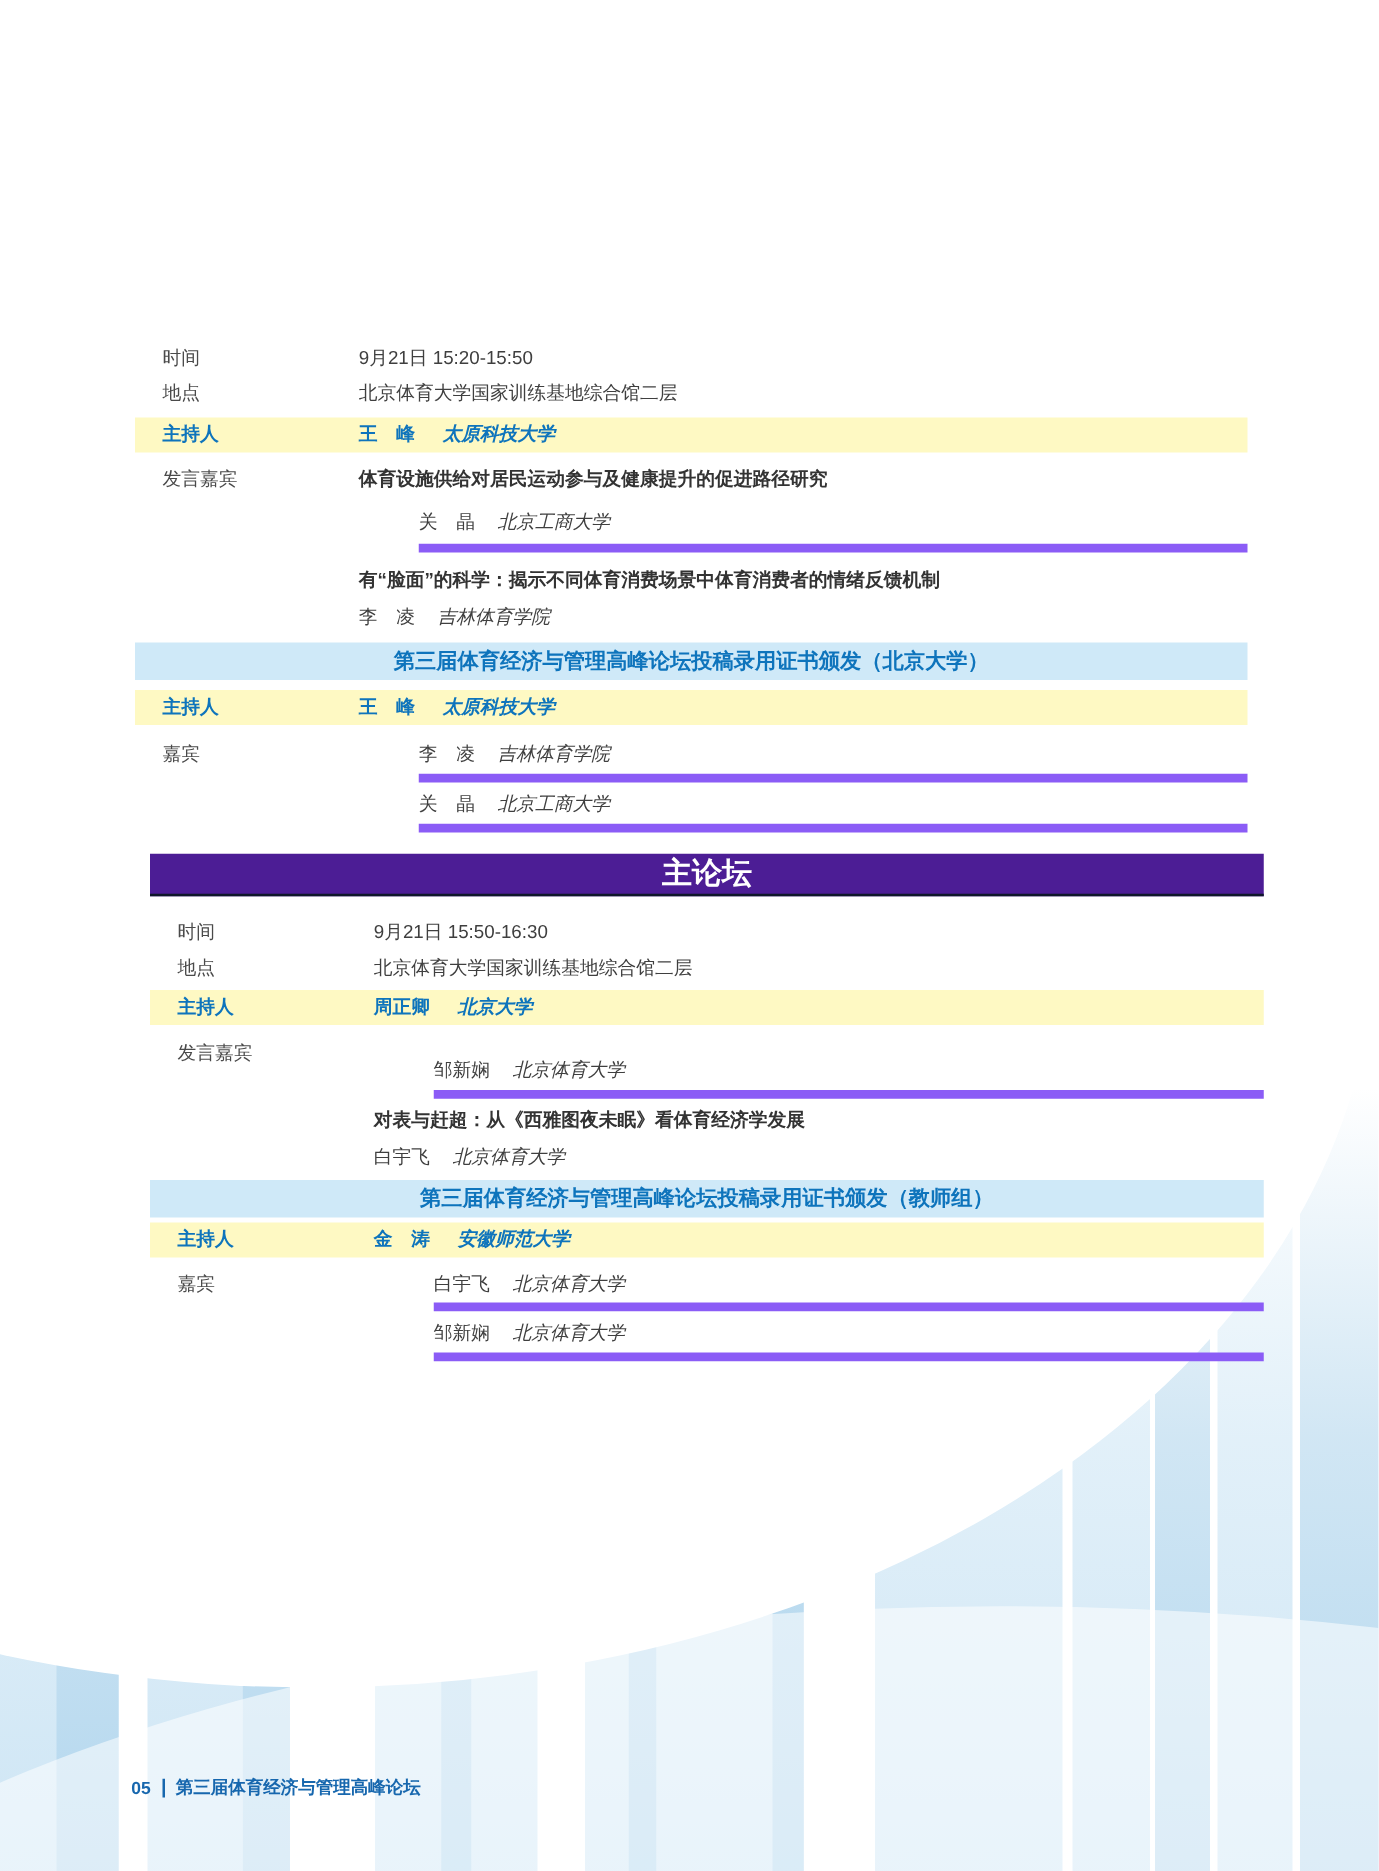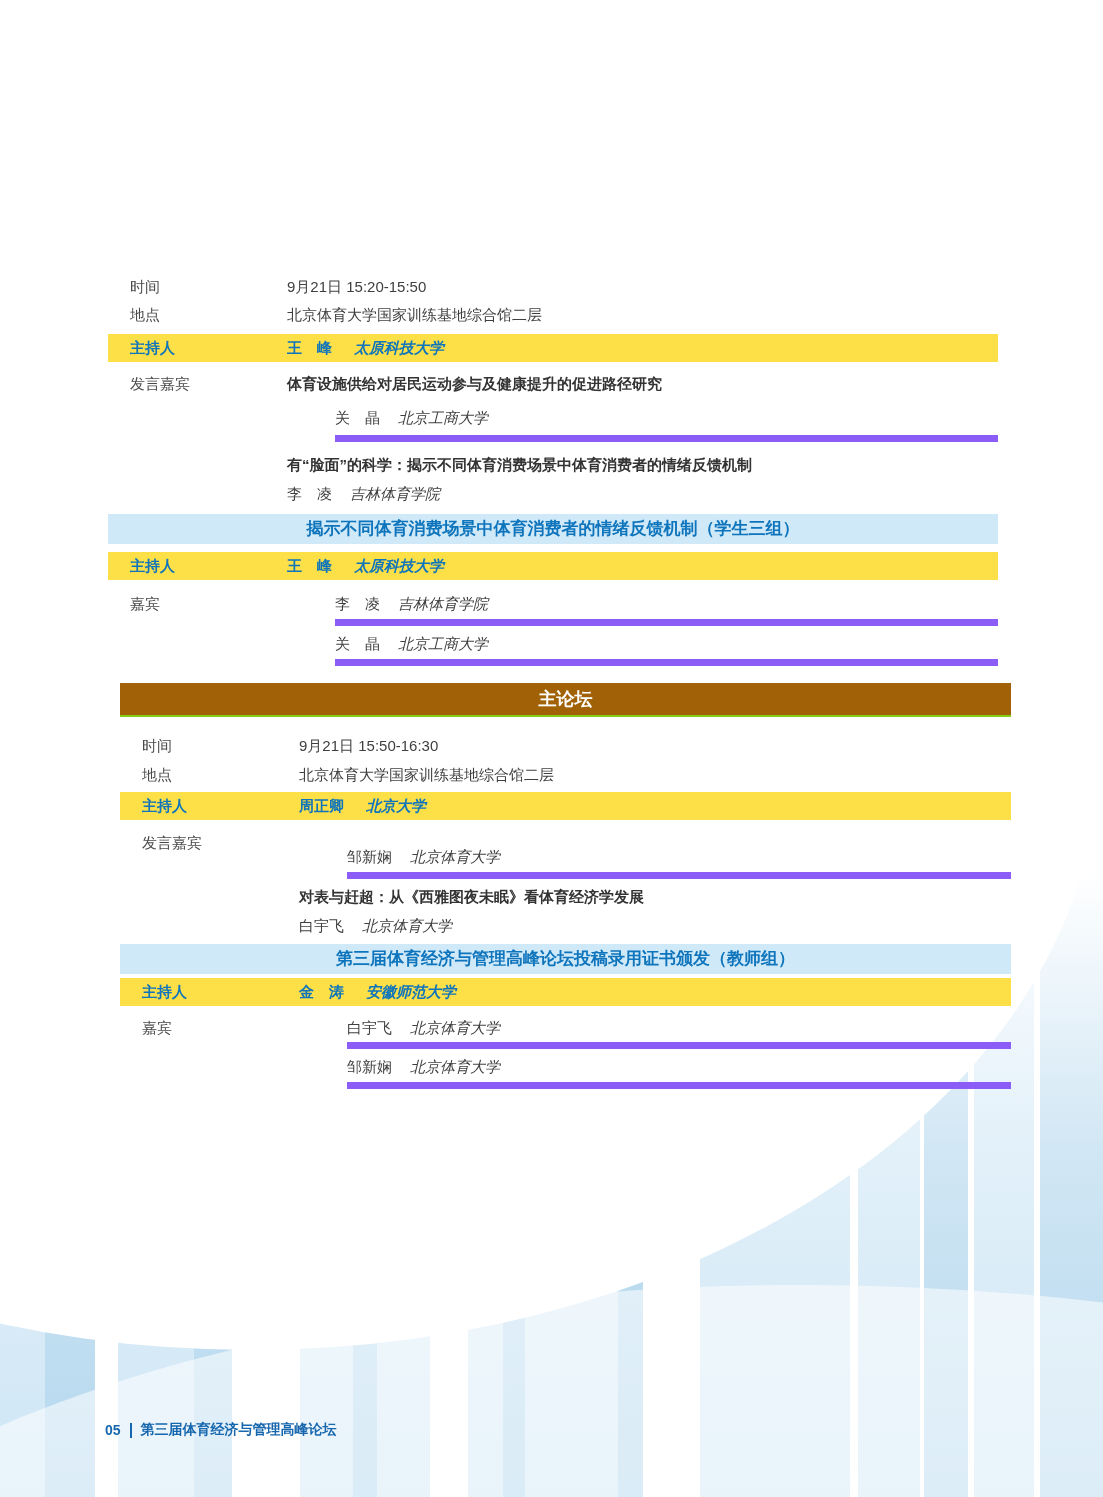--- a/index.html
+++ b/index.html
@@ -17,26 +17,26 @@
   
   .sec{position:absolute;z-index:1;font-size:15px;color:#3f3f3f;}
   .sec1{left:108px;top:270px;width:890px;}
   .sec2{left:120px;top:683px;width:891px;}
 
   .row{display:flex;align-items:flex-start;line-height:20px;}
   .lbl{flex:none;margin-left:22px;width:157px;color:#4a4a4a;}
   .val{flex:1;}
   .org{margin-left:18px;font-style:italic;}
 
-  .hostbar{display:flex;align-items:center;height:28px;background:#fde047;line-height:28px;}
+  .hostbar{display:flex;align-items:center;height:28px;background:#fef9c3;line-height:28px;}
   .hostbar .lbl,.hostbar .val{font-weight:bold;color:#0e74bc;}
   .hostbar .org{margin-left:22px;}
 
-  .titlebar{height:32px;background:#a16207;border-bottom:2px solid #84cc16;
-            text-align:center;line-height:32px;color:#fff;font-weight:bold;font-size:18px;}
+  .titlebar{height:32px;background:#4c1d95;border-bottom:2px solid #0f172a;
+            text-align:center;line-height:32px;color:#fff;font-weight:bold;font-size:24px;}
 
   .ceremony{height:30px;background:#cfe9f8;text-align:center;line-height:30px;
             font-weight:bold;font-size:17px;color:#0e74bc;}
 
   .topic{font-weight:bold;color:#333;line-height:20px;}
   .speaker{line-height:20px;}
   .uline{border-bottom:7px solid #8b5cf6;margin-left:48px;}
 
   
   .sec1 .r-time{margin-top:7px;}
@@ -110,21 +110,21 @@
     </div>
     <div class="row r-speakers">
       <span class="lbl">发言嘉宾</span>
       <div class="val">
         <div class="topic">体育设施供给对居民运动参与及健康提升的促进路径研究</div>
         <div class="speaker t1-sp uline"><span>关　晶</span><span class="org">北京工商大学</span></div>
         <div class="topic t2-topic">有“脸面”的科学：揭示不同体育消费场景中体育消费者的情绪反馈机制</div>
         <div class="speaker t2-sp"><span>李　凌</span><span class="org">吉林体育学院</span></div>
       </div>
     </div>
-    <div class="ceremony">揭示不同体育消费场景中体育消费者的情绪反馈机制（学生三组）</div>
+    <div class="ceremony">第三届体育经济与管理高峰论坛投稿录用证书颁发（北京大学）</div>
     <div class="hostbar r-host2">
       <span class="lbl">主持人</span>
       <span class="val"><span>王　峰</span><span class="org">太原科技大学</span></span>
     </div>
     <div class="row r-guests">
       <span class="lbl">嘉宾</span>
       <div class="val">
         <div class="speaker g1 uline"><span>李　凌</span><span class="org">吉林体育学院</span></div>
         <div class="speaker g2 uline"><span>关　晶</span><span class="org">北京工商大学</span></div>
       </div>

